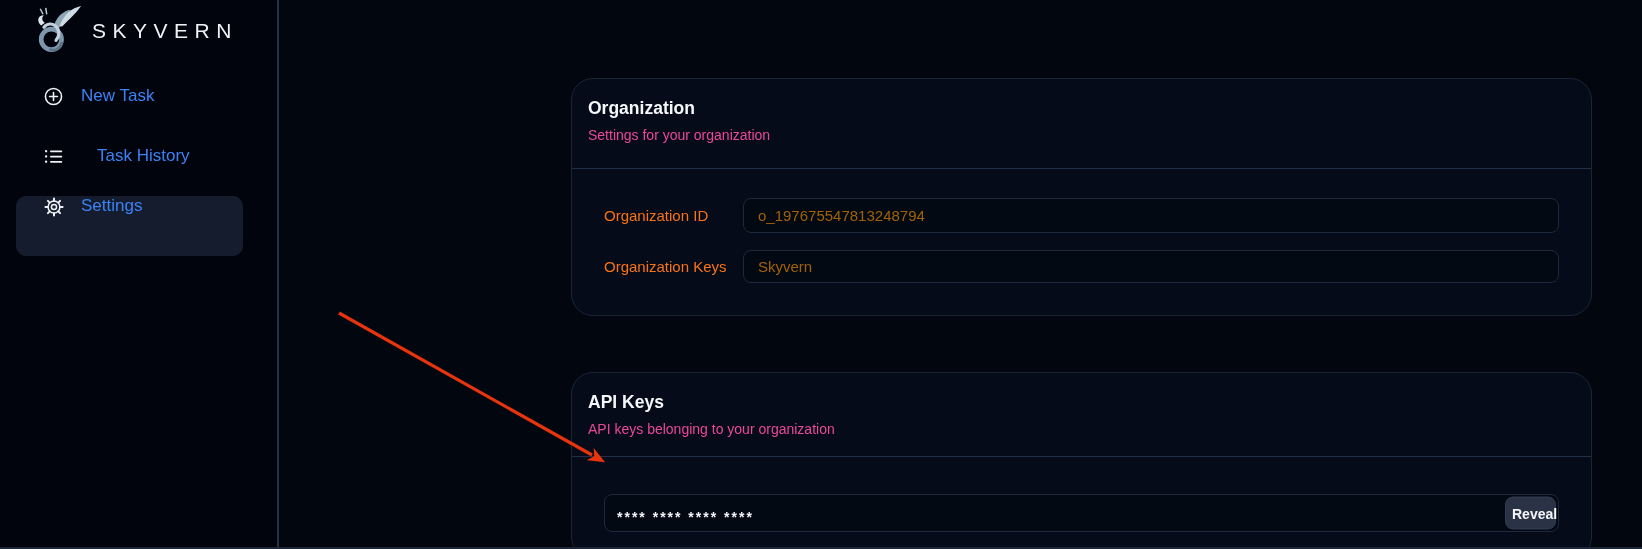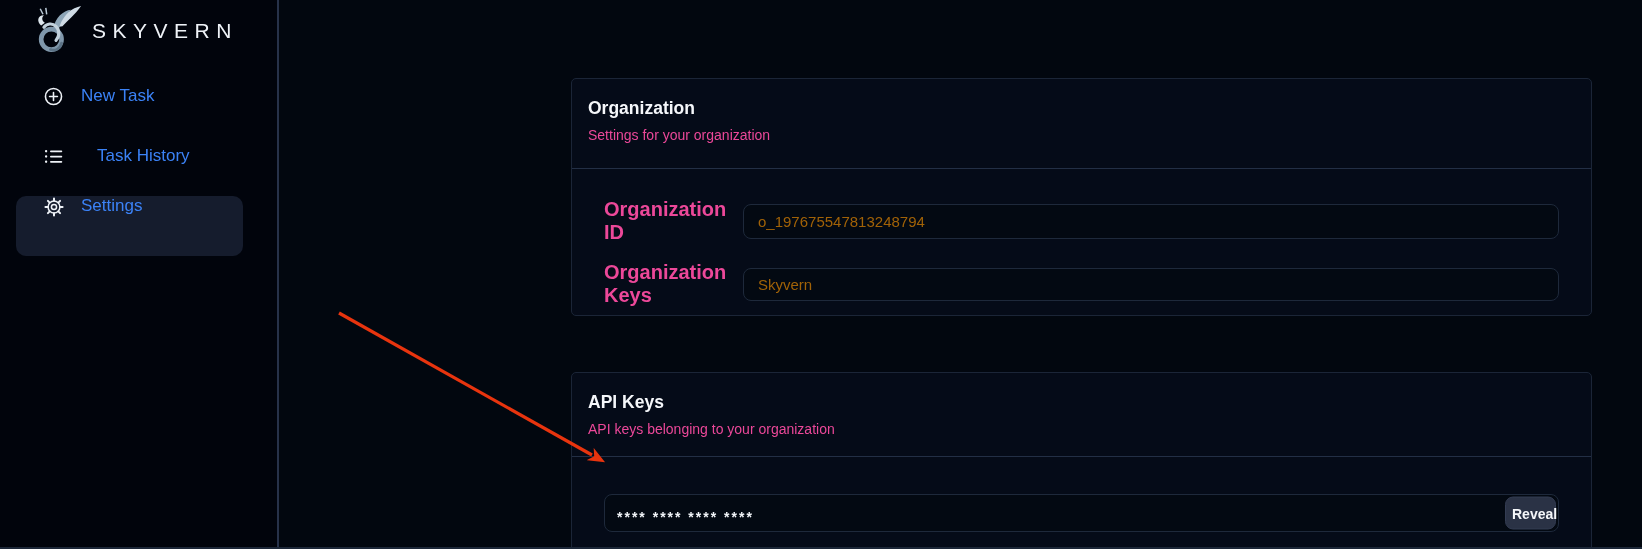--- a/index.html
+++ b/index.html
@@ -8,34 +8,34 @@
 
   
   .sidebar{position:absolute;left:0;top:0;width:279px;height:549px;background:#01040c;border-right:2px solid #27324a;}
   .logo{position:absolute;left:28px;top:3px;display:flex;align-items:center;height:56px;cursor:pointer;}
   .logo-text{color:#eef2f7;font-size:21px;font-weight:500;letter-spacing:6.5px;margin-left:8px;}
   .nav-item{position:absolute;left:16px;width:227px;height:40px;display:flex;padding-left:27px;color:#3b82f6;font-size:17px;cursor:pointer;border-radius:10px;}
   .nav-item .nav-icon{width:21px;height:21px;margin-right:17px;flex:none;display:flex;align-items:center;justify-content:center;}
   .nav-item.active{background:#151c2d;height:60px;}
 
   
-  .card{position:absolute;left:571px;width:1021px;background:#050b18;border:1px solid #1b2537;border-radius:5px;}
+  .card{position:absolute;left:571px;width:1021px;background:#050b18;border:1px solid #1b2537;border-radius:22px;}
   .card-header{padding:18px 16px 0 16px;border-bottom:1px solid #232f45;}
   .card-title{color:#f5f7fa;font-size:17.5px;font-weight:700;line-height:22px;}
   .card-subtitle{color:#ec4899;font-size:14px;line-height:20px;margin-top:6px;}
   #org-card{top:78px;height:238px;}
   #org-card .card-header{height:90px;}
   #api-card{top:350px;height:187px;margin-top:22px;}
   #api-card .card-header{height:84px;}
   .card-content{padding:0 32px;}
   #org-card .card-content{padding-top:29px;}
   #api-card .card-content{padding-top:37px;}
 
   .field-row{display:flex;align-items:center;margin-bottom:17px;}
-  .field-label{width:139px;flex:none;color:#ec4899;font-size:20px;font-weight:700;}
+  .field-label{width:139px;flex:none;color:#f97316;font-size:15px;font-weight:400;}
   .text-input{flex:1;height:35px;background:#030912;border:1px solid #1e293b;border-radius:8px;color:#a16207;font-size:15px;padding:0 14px;outline:none;}
   .field-row.second .text-input{height:33px;}
 
   .key-row{position:relative;display:flex;}
   .key-input{flex:1;height:38px;background:#030912;border:1px solid #1e293b;border-radius:8px;color:#f2f5f9;font-size:14px;font-weight:700;letter-spacing:2px;padding:7px 0 0 12px;outline:none;}
   .reveal-btn{position:absolute;right:3px;top:50%;transform:translateY(-50%);width:51px;height:33px;background:#2a3245;border:1px solid #333c52;border-radius:8px;color:#f5f7fa;font-size:14px;font-weight:600;cursor:pointer;}
 
   
   .arrow-overlay{position:absolute;left:0;top:0;width:1642px;height:549px;pointer-events:none;}
 

